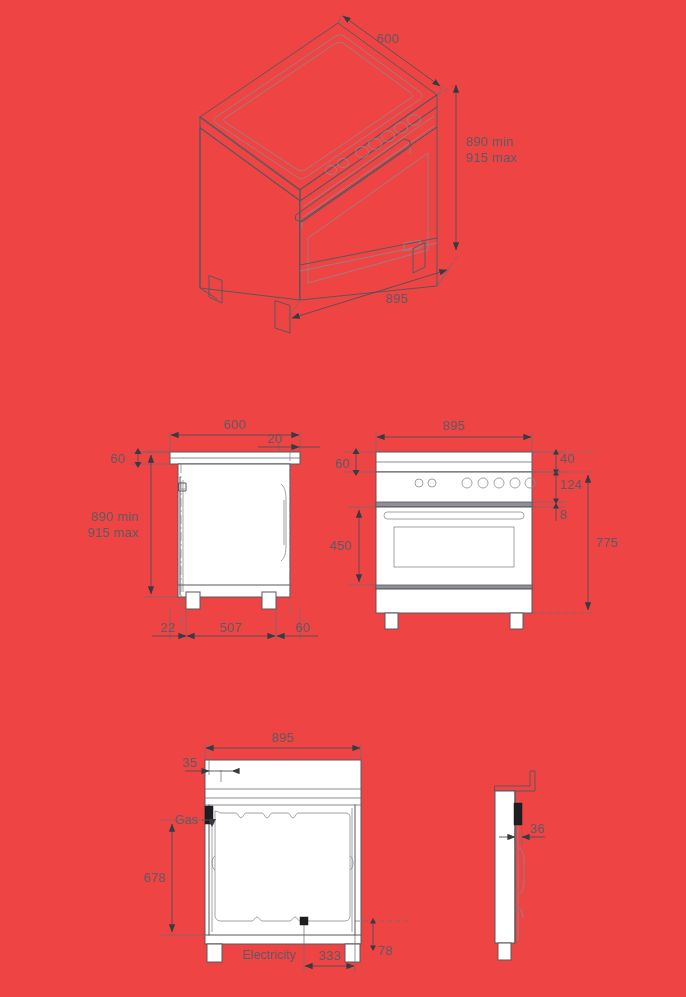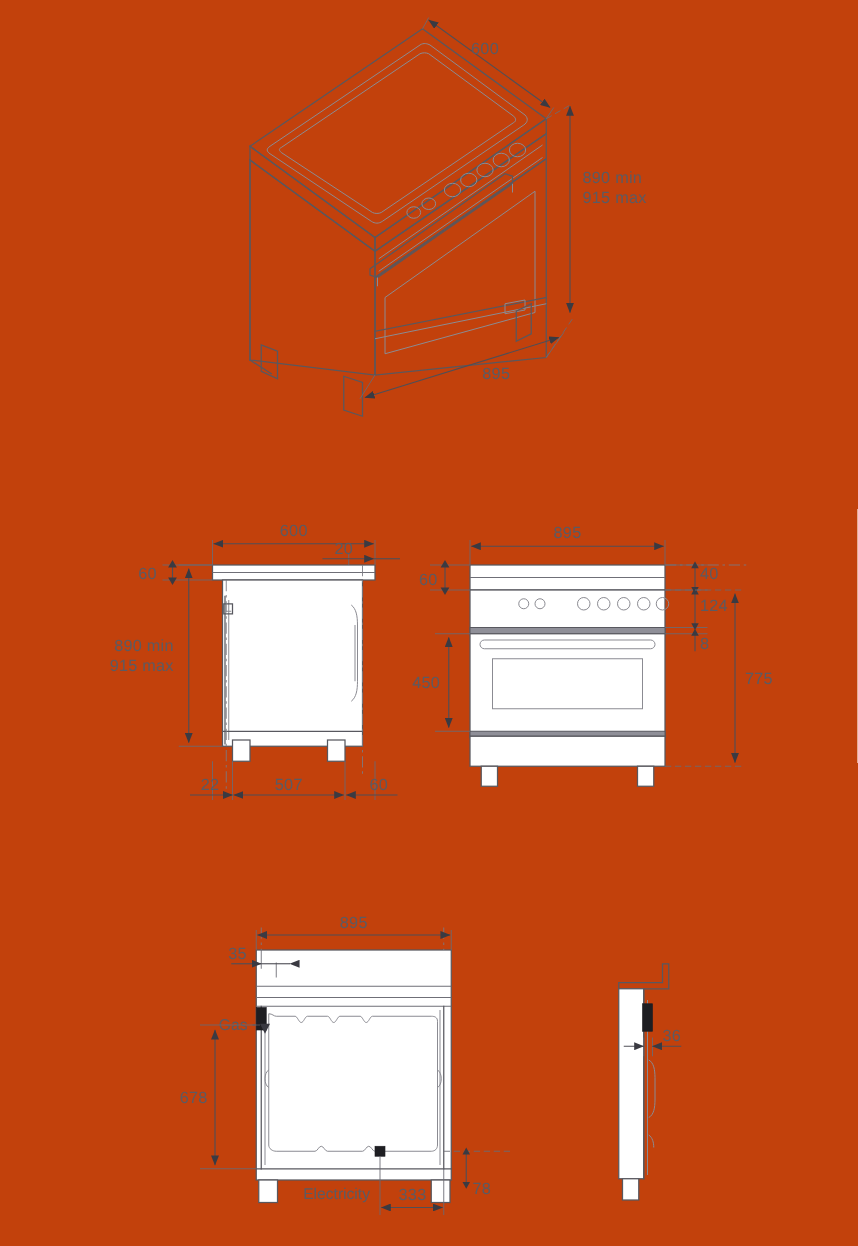--- a/index.html
+++ b/index.html
@@ -8,21 +8,21 @@
     padding: 0;
     background: #ffffff;
   }
   body {
     font-family: "Liberation Sans", sans-serif;
   }
   #sheet {
     position: relative;
     width: 686px;
     height: 997px;
-    background: #c2410c;
+    background: #ef4444;
     overflow: hidden;
   }
   #sheet svg {
     position: absolute;
     top: 0;
     left: 0;
     display: block;
   }
   .dimtext {
     font-family: "Liberation Sans", sans-serif;

